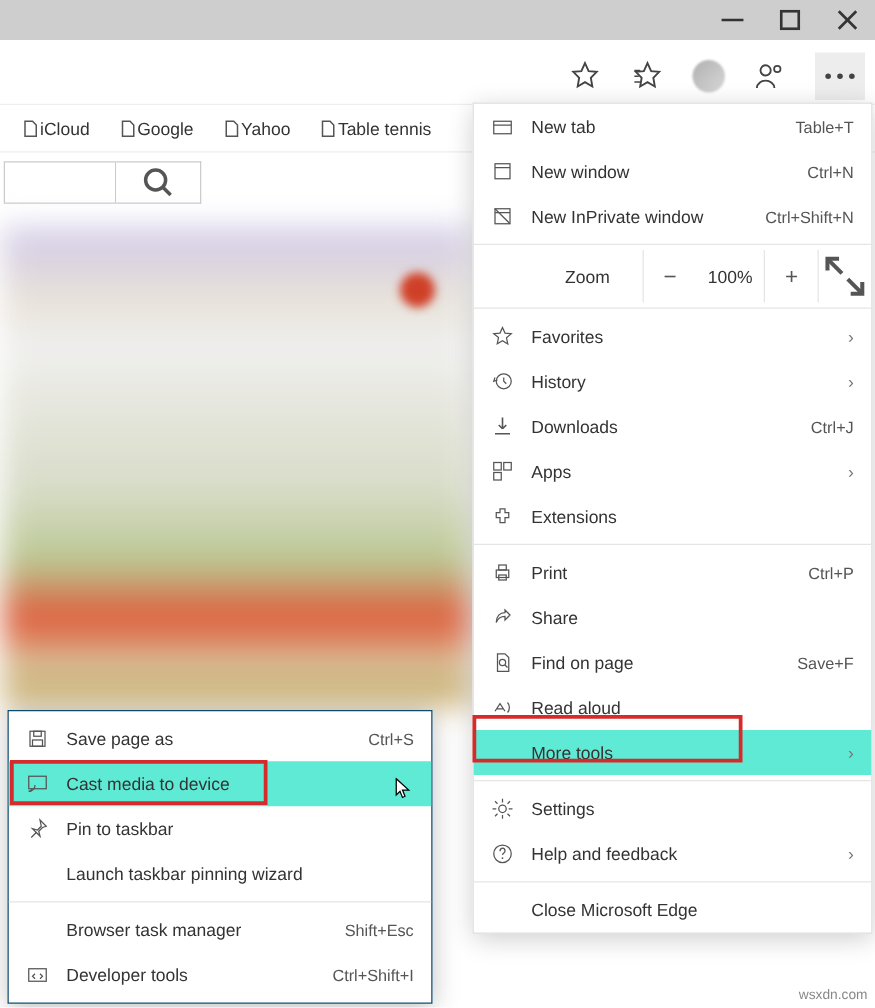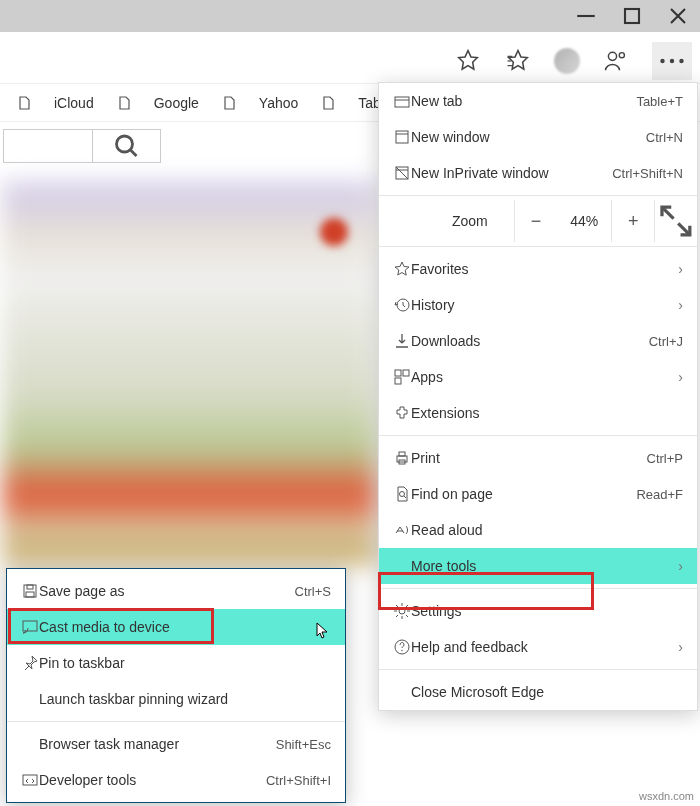--- a/index.html
+++ b/index.html
@@ -5,29 +5,29 @@
 * { margin: 0; padding: 0; box-sizing: border-box; font-family: "Segoe UI", Arial, sans-serif; }
 body { width: 700px; height: 806px; background: #fff; position: relative; overflow: hidden; }
 .titlebar { height: 32px; background: #cecece; display: flex; justify-content: flex-end; align-items: center; padding-right: 8px; gap: 18px; }
 .titlebar .tb-btn { width: 28px; height: 28px; display: flex; align-items: center; justify-content: center; color: #333; }
 .whitebar { height: 6px; background: #fff; }
 .toolbar { height: 46px; background: #fff; display: flex; align-items: center; justify-content: flex-end; padding-right: 8px; gap: 22px; border-bottom: 1px solid #eee; }
 .tb-icon { width: 28px; height: 28px; display: flex; align-items: center; justify-content: center; color: #444; font-size: 16px; }
 .tb-icon.more { background: #ededed; width: 40px; height: 38px; }
 .avatar { width: 26px; height: 26px; border-radius: 50%; background: linear-gradient(135deg,#b0b0b0,#d8d8d8); filter: blur(1px); }
 .bookmarks { height: 38px; display: flex; align-items: center; padding-left: 16px; gap: 22px; font-size: 14px; color: #333; border-bottom: 1px solid #eee; }
-.bm-item { display: flex; align-items: center; gap: 22px; }
+.bm-item { display: flex; align-items: center; gap: 0; }
 .bm-icon { width: 16px; height: 16px; display:flex;align-items:center;justify-content:center;color:#555; }
 .searchrow { height: 48px; display: flex; align-items: center; padding-left: 3px; gap: 0; }
 .searchbox { width: 90px; height: 34px; border: 1px solid #ccc; }
 .searchbtn { width: 68px; height: 34px; border: 1px solid #ccc; border-left: none; display: flex; align-items: center; justify-content: center; background:#fff; }
 .blurcontent { position: absolute; left: 2px; top: 182px; width: 374px; height: 382px; background: linear-gradient(180deg,#d0c8e8 0%,#e8e2d8 15%,#f0f0f0 25%,#e8e8e0 35%,#d8dcc8 55%,#bac892 70%,#e05838 82%,#d8c8a0 92%,#c0a058 100%); filter: blur(12px); }
 .dotred { position:absolute; left:320px; top:218px; width:28px;height:28px;border-radius:50%;background:#d04028;filter:blur(4px); }
 .mainmenu { position: absolute; right: 2px; top: 82px; width: 320px; background: #fff; box-shadow: 0 4px 20px rgba(0,0,0,0.2); border: 1px solid #ddd; z-index: 10; font-size: 14px; color: #333; }
-.mi { height: 36px; display: flex; align-items: center; padding: 0 14px; position: relative; }
+.mi { height: 36px; display: flex; align-items: center; padding: 0 14px; gap: 14px; position: relative; }
 .mi-icon { width: 18px; height: 18px; display: flex; align-items: center; justify-content: center; color: #555; flex-shrink: 0; }
 .mi-label { flex: 1; }
 .mi-sc { color: #555; font-size: 13px; }
 .mi-arrow { color: #777; font-size: 14px; }
 .msep { height: 1px; background: #e5e5e5; margin: 4px 0; }
 .zoomrow { height: 42px; display: flex; align-items: center; padding-left: 73px; }
 .zoomrow .zl { width: 64px; }
 .zoomrow .zbtn { width: 44px; height: 42px; border-left: 1px solid #e5e5e5; display:flex;align-items:center;justify-content:center;font-size:18px;color:#555; }
 .zoomrow .zval { width: 56px; text-align:center; }
 .mi.highlight { background: #5eead4; }
@@ -168,21 +168,21 @@
           <line x1="3" y1="6" x2="15" y2="6" stroke="currentColor"></line>
         </svg>
       </span>
     <span class="mi-label">New InPrivate window</span>
     <span class="mi-sc">Ctrl+Shift+N</span>
   </div>
   <div class="msep"></div>
   <div class="zoomrow">
     <span class="zl">Zoom</span>
     <span class="zbtn">−</span>
-    <span class="zval">44%</span>
+    <span class="zval">100%</span>
     <span class="zbtn">+</span>
     <span class="zbtn">
         <svg viewBox="0 0 18 18" width="16" height="16">
           <path d="M3 7V3h4M15 11v4h-4" fill="none" stroke="currentColor" stroke-width="1.4"></path>
           <line x1="3" y1="3" x2="8" y2="8" stroke="currentColor" stroke-width="1.4"></line>
           <line x1="15" y1="15" x2="10" y2="10" stroke="currentColor" stroke-width="1.4"></line>
         </svg>
       </span>
   </div>
   <div class="msep"></div>
@@ -242,27 +242,35 @@
           <rect x="6" y="3" width="6" height="4" fill="none" stroke="currentColor"></rect>
           <rect x="6" y="11" width="6" height="4" fill="none" stroke="currentColor"></rect>
         </svg>
       </span>
     <span class="mi-label">Print</span>
     <span class="mi-sc">Ctrl+P</span>
   </div>
   <div class="mi">
     <span class="mi-icon">
         <svg viewBox="0 0 18 18">
+          <path d="M11 3l4 4-4 4V8c-4 0-6 2-7 5 0-5 3-8 7-8z" fill="none" stroke="currentColor"></path>
+        </svg>
+      </span>
+    <span class="mi-label">Share</span>
+  </div>
+  <div class="mi">
+    <span class="mi-icon">
+        <svg viewBox="0 0 18 18">
           <path d="M5 2h6l3 3v11H5z" fill="none" stroke="currentColor"></path>
           <circle cx="9" cy="9" r="2.5" fill="none" stroke="currentColor"></circle>
           <line x1="11" y1="11" x2="13" y2="13" stroke="currentColor"></line>
         </svg>
       </span>
     <span class="mi-label">Find on page</span>
-    <span class="mi-sc">Read+F</span>
+    <span class="mi-sc">Save+F</span>
   </div>
   <div class="mi">
     <span class="mi-icon">
         <svg viewBox="0 0 18 18">
           <path d="M3 12l4-6 4 6M4 10h6" fill="none" stroke="currentColor"></path>
           <path d="M13 5c2 2 2 6 0 8" fill="none" stroke="currentColor"></path>
         </svg>
       </span>
     <span class="mi-label">Read aloud</span>
   </div>

